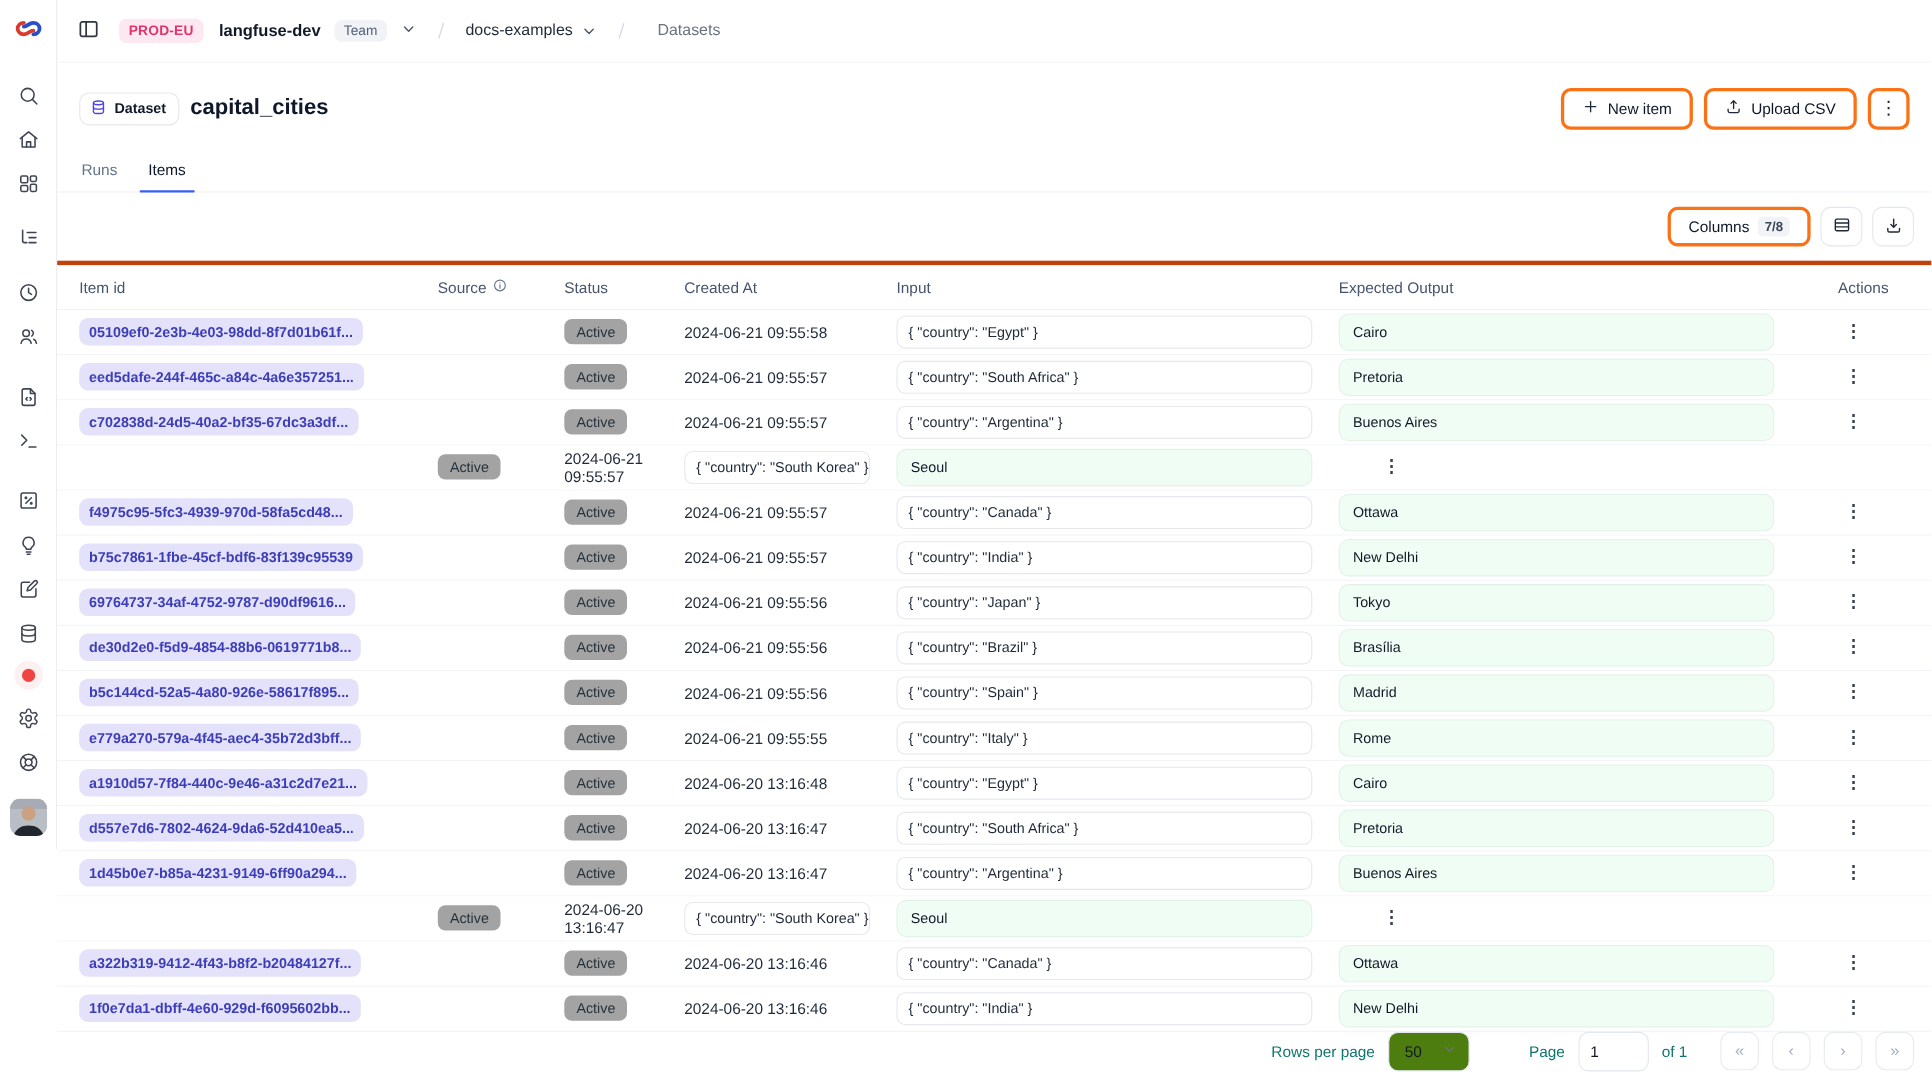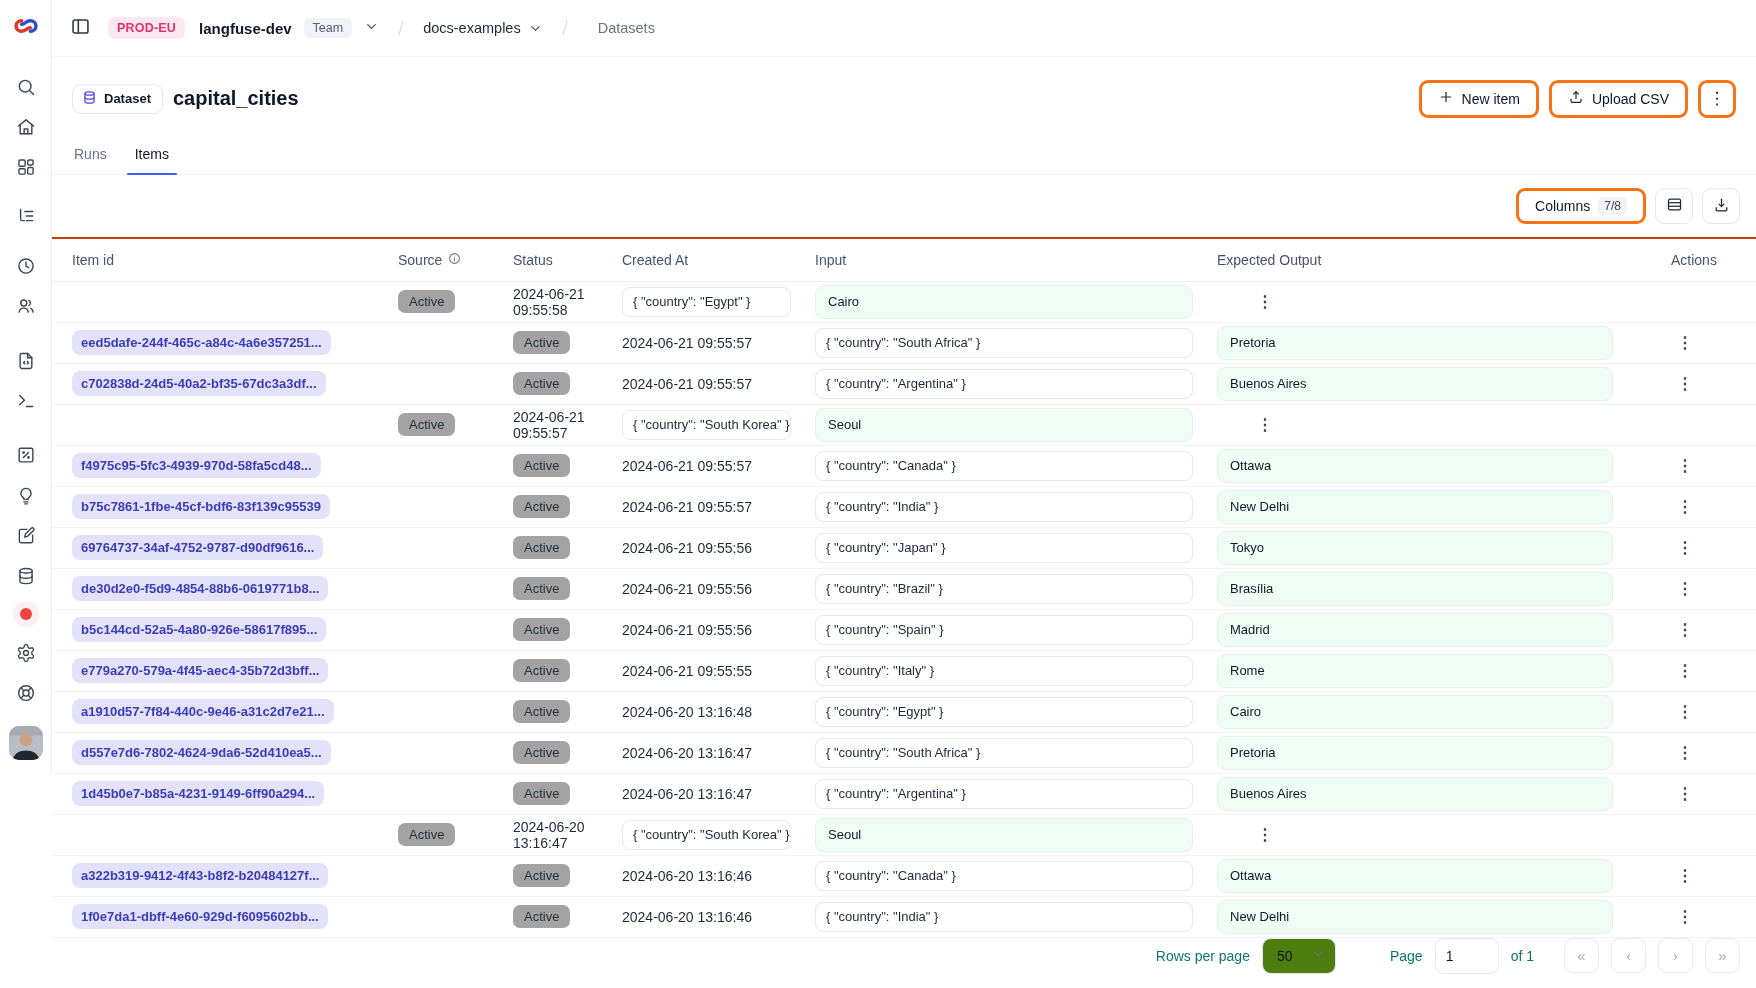--- a/index.html
+++ b/index.html
@@ -72,30 +72,30 @@
 
   
   .tabs { display:flex; gap:28px; padding:0 22px; margin-top:13px; border-bottom:1px solid #f0f2f6; }
   .tab { position:relative; padding:9px 0 12px; font-size:14px; font-weight:500; color:#64748b; cursor:pointer; background:none; border:none; font-family:inherit; }
   .tab.active { color:#0f172a; }
   .tab.active::after { content:""; position:absolute; left:-8px; right:-8px; bottom:-1px; height:2px; background:#3b5bf6; border-radius:2px; }
 
   
   .toolbar { display:flex; justify-content:flex-end; align-items:center; gap:9px; padding:13px 16px; }
   .toolbar .btn { height:36px; border-radius:9px; }
-  .count-badge { background:#f1f3f7; color:#3c4656; font-size:12px; font-weight:400; padding:2px 6px; border-radius:5px; }
+  .count-badge { background:#f1f3f7; color:#3c4656; font-size:12px; font-weight:700; padding:2px 6px; border-radius:5px; }
   .tool-icon-btn { width:38px; height:36px; display:flex; align-items:center; justify-content:center; background:#fff; border:1px solid #e4e7ec; border-radius:9px; color:#1f2937; cursor:pointer; }
   .tool-icon-btn svg { width:17px; height:17px; }
 
   
   .table { flex:0 0 auto; display:flex; flex-direction:column;
     --cols: 334px 115px 109px 193px 402px 420px 1fr; }
   .thead {
     display:grid; grid-template-columns:var(--cols); align-items:center; height:45px;
-    border-top:2px solid #c2410c; border-bottom:1px solid #eef0f4;
+    border-top:4px solid #c2410c; border-bottom:1px solid #eef0f4;
     color:#47546b; font-weight:500; font-size:14px;
   }
   .cell { padding:0 12px; min-width:0; display:flex; align-items:center; }
   .cell-id { padding-left:20px; }
   .cell-actions { padding-left:46px; }
   .hdr-source { gap:6px; }
   .hdr-source svg { width:13px; height:13px; color:#64748b; }
   .tbody { }
   .trow {
     display:grid; grid-template-columns:var(--cols); align-items:center; height:41px;
@@ -434,20 +434,23 @@
           </span>
         </div>
         <div class="cell">Status</div>
         <div class="cell">Created At</div>
         <div class="cell">Input</div>
         <div class="cell">Expected Output</div>
         <div class="cell cell-actions">Actions</div>
       </div>
       <div class="tbody">
       <div class="trow">
+        <div class="cell cell-id">
+          <span class="id-pill">05109ef0-2e3b-4e03-98dd-8f7d01b61f...</span>
+        </div>
         <div class="cell"></div>
         <div class="cell">
           <span class="status-badge">Active</span>
         </div>
         <div class="cell ts-cell">2024-06-21 09:55:58</div>
         <div class="cell">
           <div class="input-box">{ "country": "Egypt" }</div>
         </div>
         <div class="cell">
           <div class="expected-box">Cairo</div>

